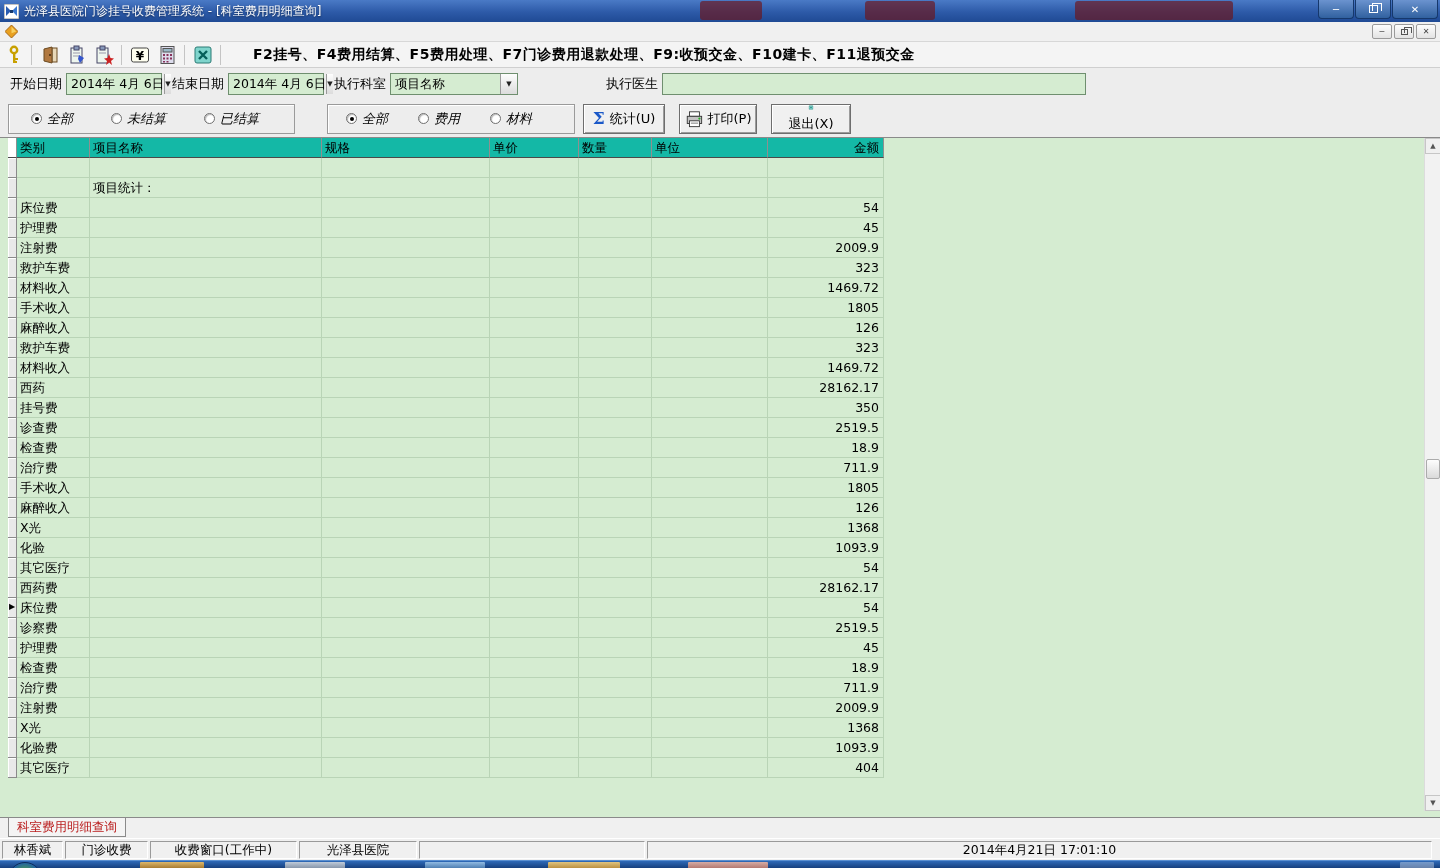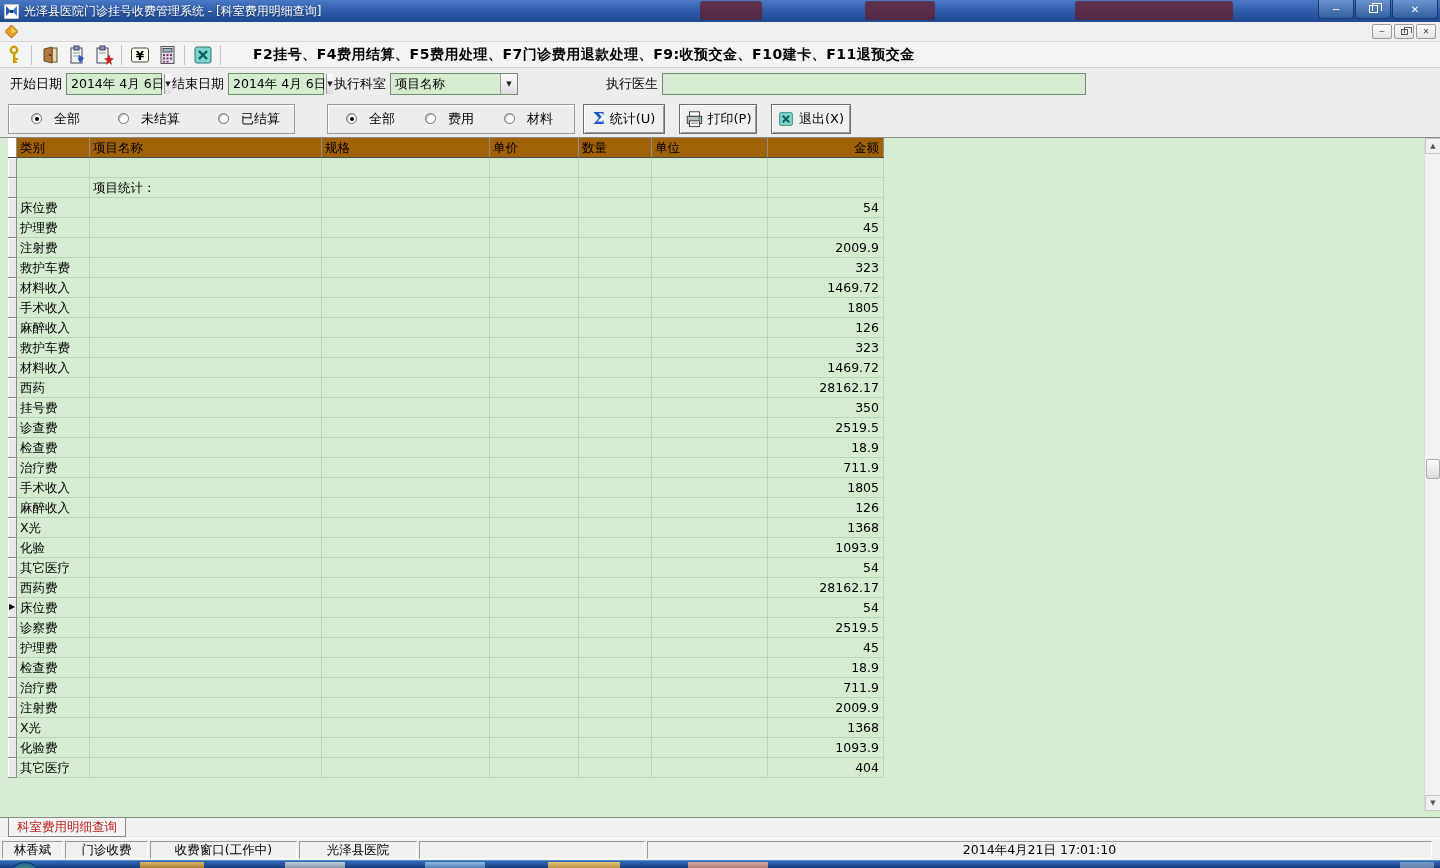--- a/index.html
+++ b/index.html
@@ -52,39 +52,39 @@
     font-size:12.5px; font-family:inherit; padding:0 4px; }
   .gap-doc { margin-left:88px; }
 
   
   .control-row { position:absolute; left:0; top:100px; width:1440px; height:37px; background:#ededed;
     display:flex; align-items:center; font-size:13px; }
   .group-panel { height:30px; display:flex; align-items:center; background:#ededed;
     border:1px solid #9a9a9a; box-shadow:inset 1px 1px 0 #fff; }
   .gp1 { margin-left:8px; width:287px; padding-left:22px; gap:38px; }
   .gp2 { margin-left:32px; width:248px; padding-left:18px; gap:30px; }
-  .radio-opt { display:flex; align-items:center; gap:12px; }
+  .radio-opt { display:flex; align-items:center; gap:5px;font-style:italic; }
   .radio { width:11px; height:11px; border-radius:50%; background:#fff; border:1px solid #707070;
     box-shadow:inset 1px 1px 1px #b9b9b9; position:relative; }
   .radio-opt.checked .radio::after { content:""; position:absolute; left:2.5px; top:2.5px; width:4px; height:4px;
     border-radius:50%; background:#000; }
   .cmd-btn { height:30px; background:#f0f0f0; border:1px solid #6e6e6e;
     box-shadow:inset 1px 1px 0 #fff, inset -1px -1px 0 #9c9c9c;
     display:flex; align-items:center; justify-content:center; gap:5px; font-size:13px; color:#000; }
-  .btn-stats { width:82px; margin-left:8px; } .btn-print { width:78px; margin-left:14px; } .btn-exit { width:80px; margin-left:14px; }
+  .btn-stats { width:82px; margin-left:8px; } .btn-print { width:78px; margin-left:14px; } .btn-exit { width:80px; margin-left:14px;flex-direction:column; }
   .sigma { color:#1a58c8; font-weight:bold; font-size:17px; font-family:"DejaVu Serif",serif; line-height:1; }
 
   
   .client { position:absolute; left:0; top:137px; width:1440px; height:681px; background:#d5ecd1;
     border-top:1px solid #8a8a8a; border-bottom:1px solid #8a8a8a; }
   .grid { position:absolute; left:8px; top:0; width:876px; }
   .trow, .hrow { display:flex; height:20px; }
   .cell { border-right:1px solid #b9d4b6; border-bottom:1px solid #b9d4b6; font-size:12.5px; color:#000;
     line-height:19px; overflow:hidden; white-space:nowrap; padding-left:3px; }
-  .hrow .cell { background:#a16207; border-right:1px solid #8f8f8f; border-bottom:1px solid #4a4a4a; }
+  .hrow .cell { background:#14b8a6; border-right:1px solid #8f8f8f; border-bottom:1px solid #4a4a4a; }
   .sel { width:9px; padding:0; background:#e9e9e9; border-right:1px solid #8a8a8a; border-bottom:1px solid #8a8a8a;
     box-shadow:inset 1px 1px 0 #fff; font-size:8px; line-height:18px; text-align:center; color:#000; }
   .hrow .sel { background:#fff; }
   .c-cat{ width:73px; } .c-item{ width:232px; } .c-spec{ width:168px; } .c-price{ width:89px; }
   .c-qty{ width:73px; } .c-unit{ width:116px; } .c-amt{ width:116px; text-align:right; padding-right:4px; }
   .cur-arrow { visibility:hidden; }
   .trow.is-current .cur-arrow { visibility:visible; }
 
   
   .vscroll { position:absolute; right:0; top:0; width:16px; height:673px; background:#f2f2f2; border-left:1px solid #dcdcdc; }

